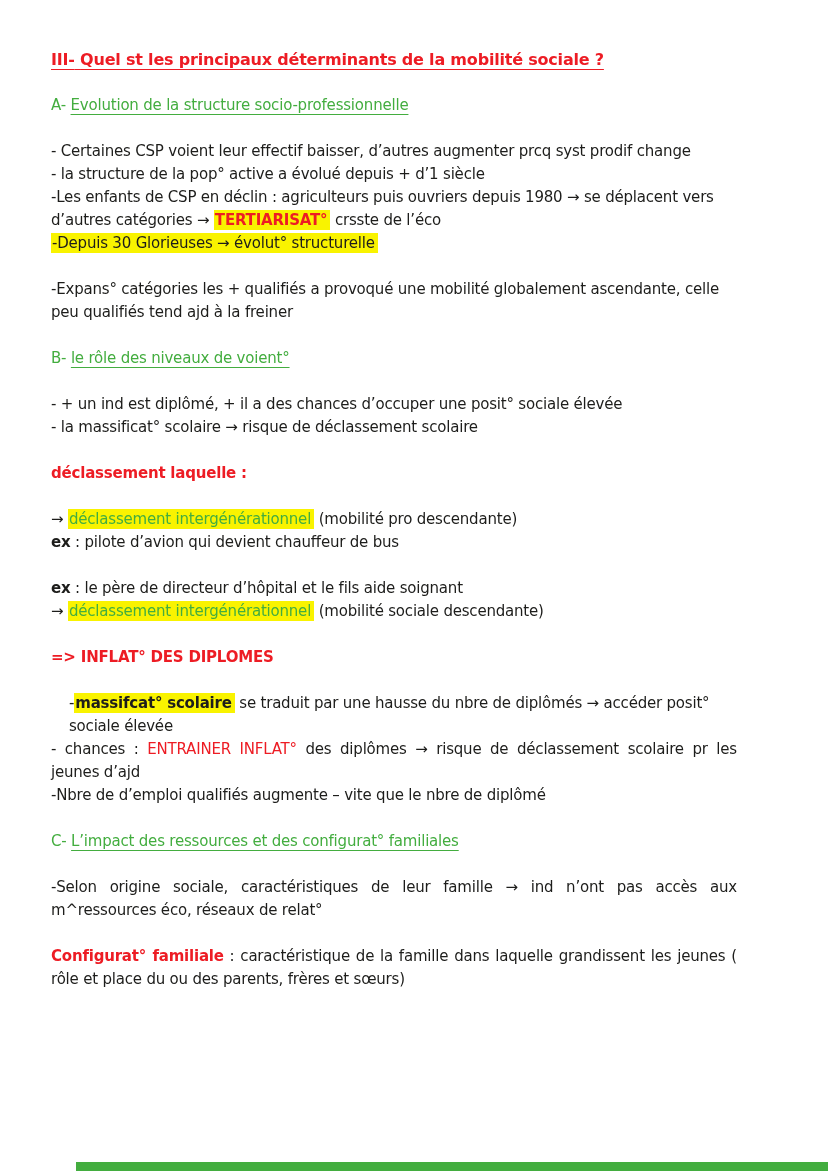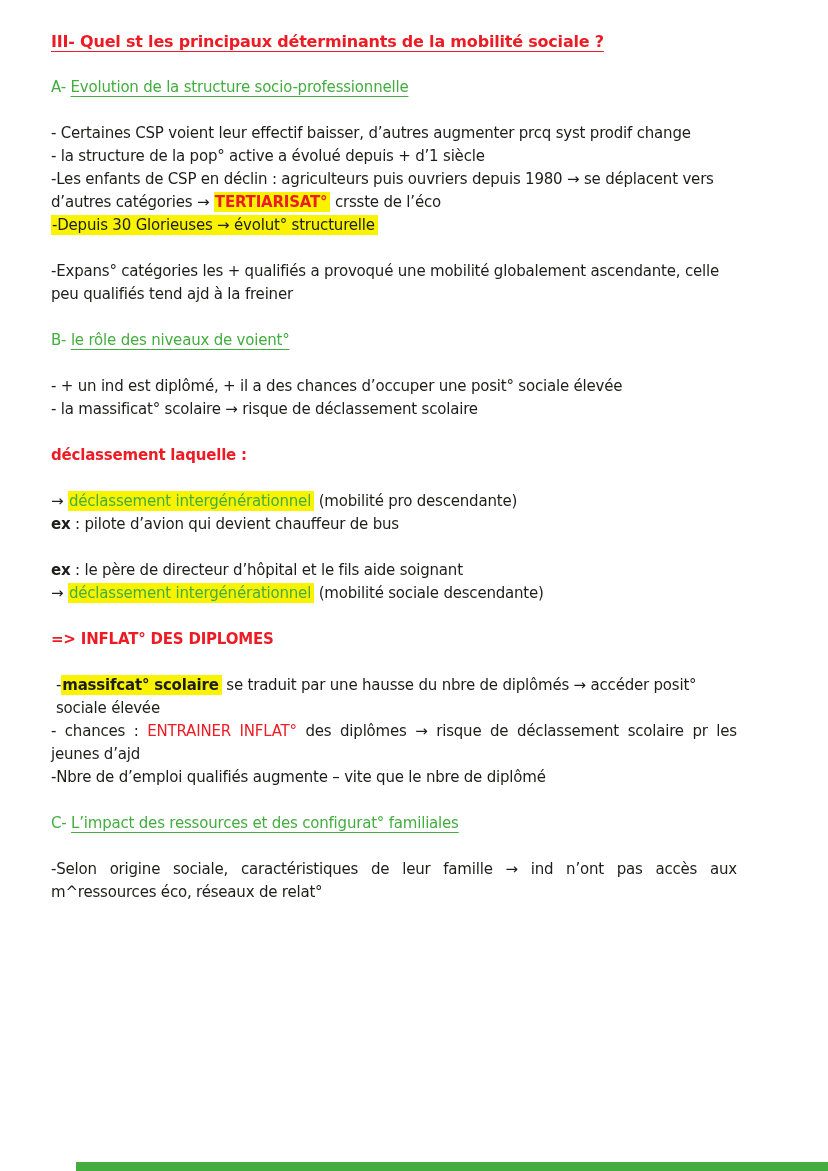--- a/index.html
+++ b/index.html
@@ -11,36 +11,36 @@
   }
   html,body{margin:0;padding:0;}
   body{
     width:828px;height:1171px;
     background:var(--page-bg);
     font-family:"DejaVu Sans","Liberation Sans",sans-serif;
     font-size:15px;line-height:23px;letter-spacing:-0.2px;
     color:var(--text);
     position:relative;overflow:hidden;
   }
-  .page{box-sizing:border-box;width:788px;padding:30px 51px 0 51px;}
+  .page{box-sizing:border-box;width:788px;padding:48px 51px 0 51px;}
   .block{margin-bottom:23px;}
   .title{
     color:var(--red);font-weight:bold;font-size:16px;
     text-decoration:underline;text-underline-offset:4px;
   }
   .heading{color:var(--green);text-align:left;}
   .heading .u{text-decoration:underline;text-underline-offset:4px;}
   .red-label{color:var(--red);font-weight:bold;}
   .red-term{color:var(--red);font-weight:bold;}
   .red-plain{color:var(--red);}
   .green-term{color:var(--green);}
   .bold{font-weight:bold;}
   .hl{background:var(--highlight);padding:1px 3px 1px 1px;}
   .just{text-align:justify;}
-  .indent-1{padding-left:5px;}
+  .indent-1{padding-left:5px;margin-left:13px;}
   .bottom-bar{
     position:absolute;left:76px;right:0;bottom:0;height:9px;
     background:var(--green);
   }
 </style>
 </head>
 <body>
 
 <div class="page">
 
@@ -94,16 +94,17 @@
   </div>
 
 
   <div class="block heading">
     <span>C-</span>
     <span class="u">L’impact des ressources et des configurat° familiales</span>
   </div>
 
   <div class="block just">-Selon origine sociale, caractéristiques de leur famille → ind n’ont pas accès aux m^ressources éco, réseaux de relat°</div>
 
+  <div class="block just"><span class="red-label">Configurat° familiale</span><span> : caractéristique de la famille dans laquelle grandissent les jeunes ( rôle et place du ou des parents, frères et sœurs)</span></div>
 
 </div>
 
 <div class="bottom-bar"></div>
 
 </body></html>

